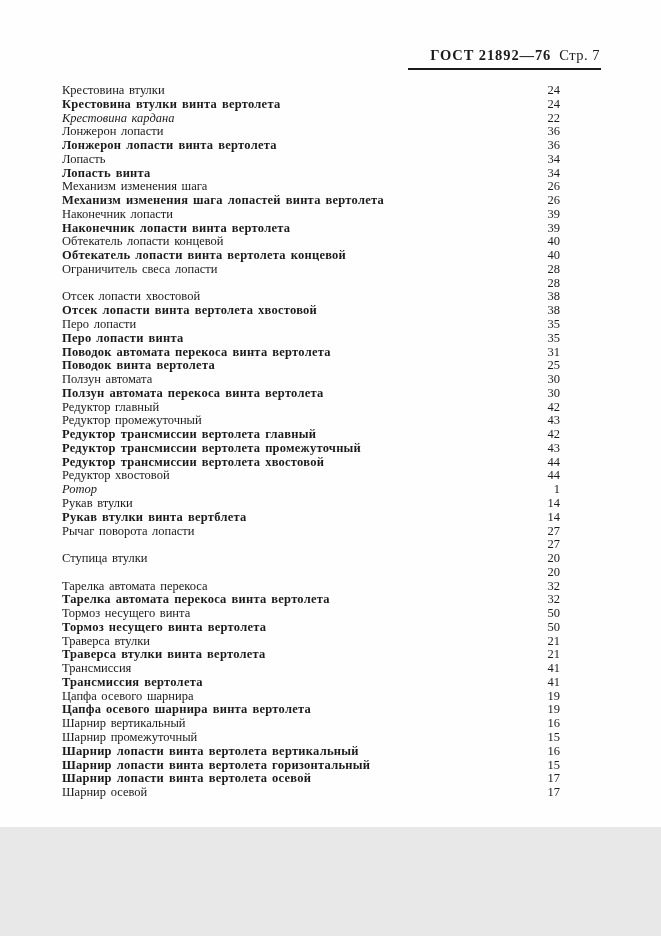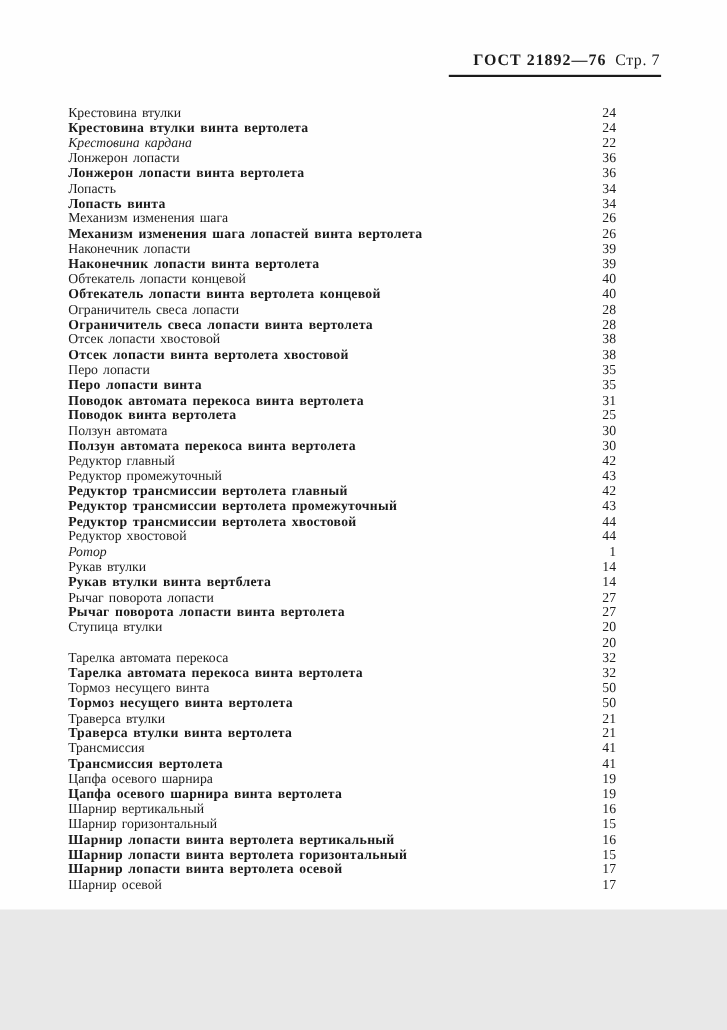--- a/index.html
+++ b/index.html
@@ -63,21 +63,20 @@
   }
   .row.italic .term {
     font-style: italic;
     font-family: Liberation Serif, serif;
   }
   .page-num {
     margin-left: auto;
     font-size: 12.5px;
     text-align: right;
     min-width: 24px;
-    margin-top: 12px;
   }
   .end-rule {
     position: absolute;
     top: 832px;
     left: 278px;
     width: 84px;
     height: 2px;
     background: #1a1a1a;
   }
 </style>
@@ -143,21 +142,20 @@
   </div>
       <div class="row bold">
     <span class="term">Обтекатель лопасти винта вертолета концевой</span>
     <span class="page-num">40</span>
   </div>
       <div class="row regular">
     <span class="term">Ограничитель свеса лопасти</span>
     <span class="page-num">28</span>
   </div>
       <div class="row bold">
-    <span class="term">Ограничитель свеса лопасти винта вертолета</span>
     <span class="page-num">28</span>
   </div>
       <div class="row regular">
     <span class="term">Отсек лопасти хвостовой</span>
     <span class="page-num">38</span>
   </div>
       <div class="row bold">
     <span class="term">Отсек лопасти винта вертолета хвостовой</span>
     <span class="page-num">38</span>
   </div>
@@ -219,21 +217,20 @@
   </div>
       <div class="row bold">
     <span class="term">Рукав втулки винта вертблета</span>
     <span class="page-num">14</span>
   </div>
       <div class="row regular">
     <span class="term">Рычаг поворота лопасти</span>
     <span class="page-num">27</span>
   </div>
       <div class="row bold">
-    <span class="term">Рычаг поворота лопасти винта вертолета</span>
     <span class="page-num">27</span>
   </div>
       <div class="row regular">
     <span class="term">Ступица втулки</span>
     <span class="page-num">20</span>
   </div>
       <div class="row bold">
     <span class="page-num">20</span>
   </div>
       <div class="row regular">
@@ -274,21 +271,21 @@
   </div>
       <div class="row bold">
     <span class="term">Цапфа осевого шарнира винта вертолета</span>
     <span class="page-num">19</span>
   </div>
       <div class="row regular">
     <span class="term">Шарнир вертикальный</span>
     <span class="page-num">16</span>
   </div>
       <div class="row regular">
-    <span class="term">Шарнир горизонтальный</span>
+    <span class="term">Шарнир промежуточный</span>
     <span class="page-num">15</span>
   </div>
       <div class="row bold">
     <span class="term">Шарнир лопасти винта вертолета вертикальный</span>
     <span class="page-num">16</span>
   </div>
       <div class="row bold">
     <span class="term">Шарнир лопасти винта вертолета горизонтальный</span>
     <span class="page-num">15</span>
   </div>

